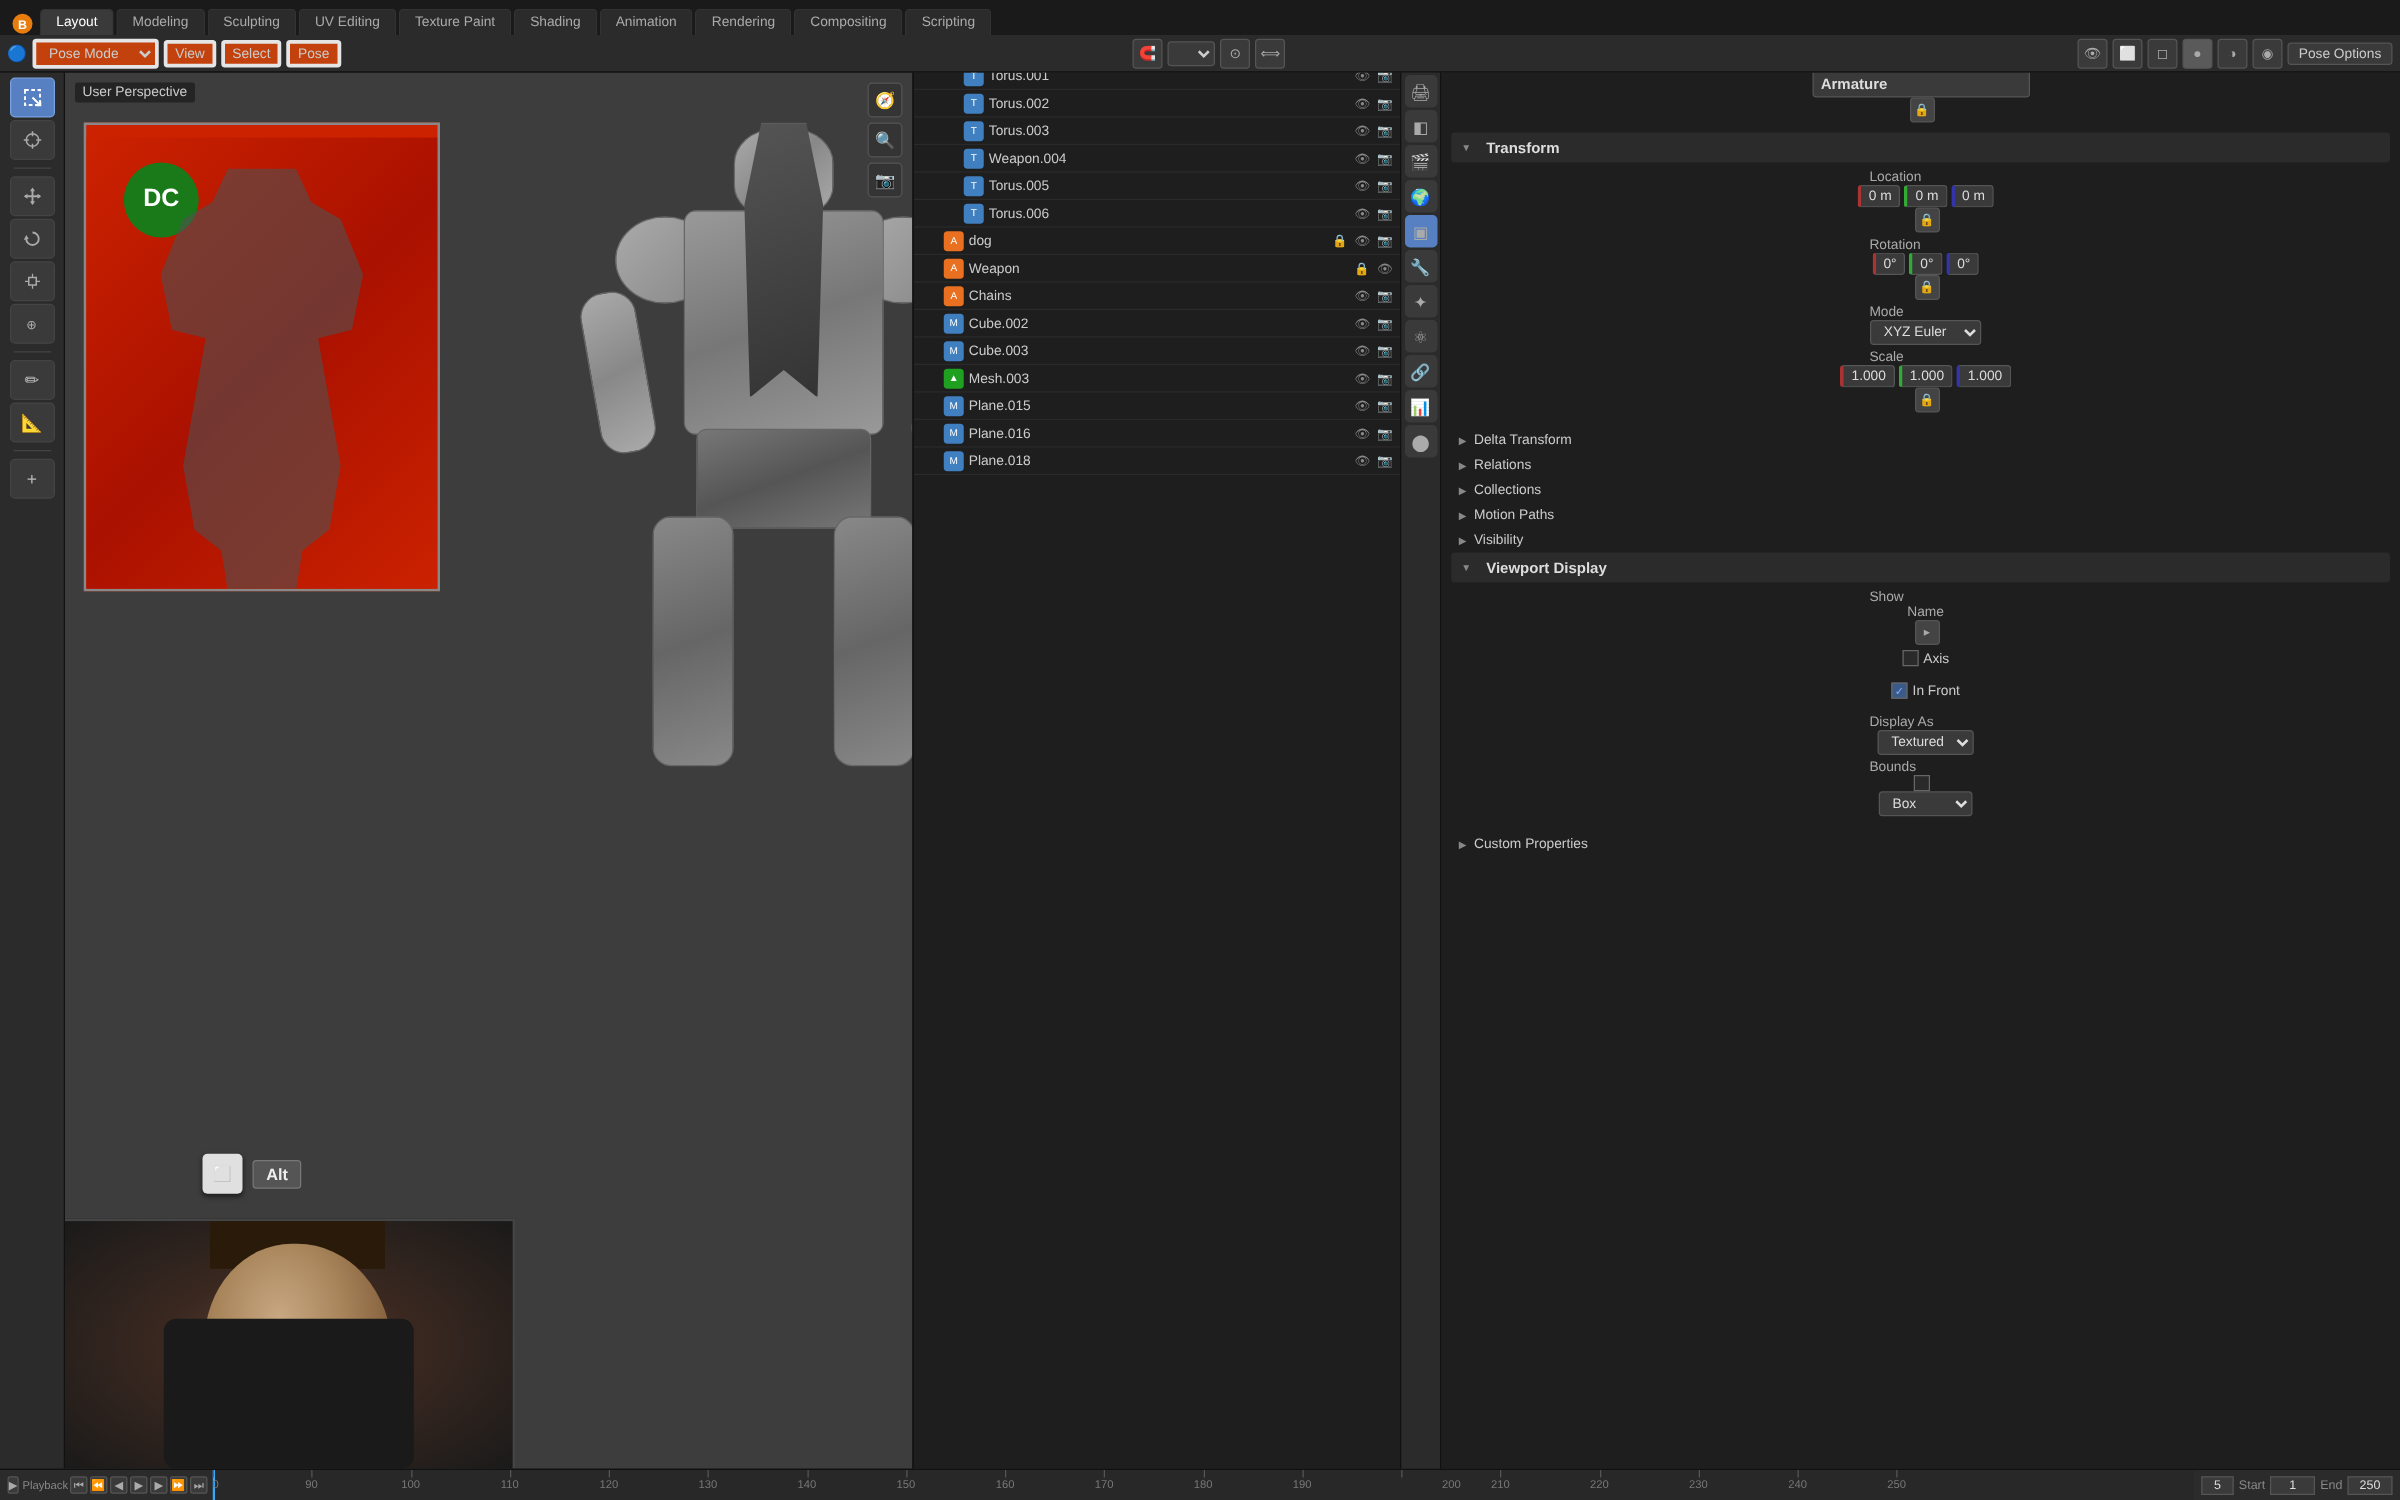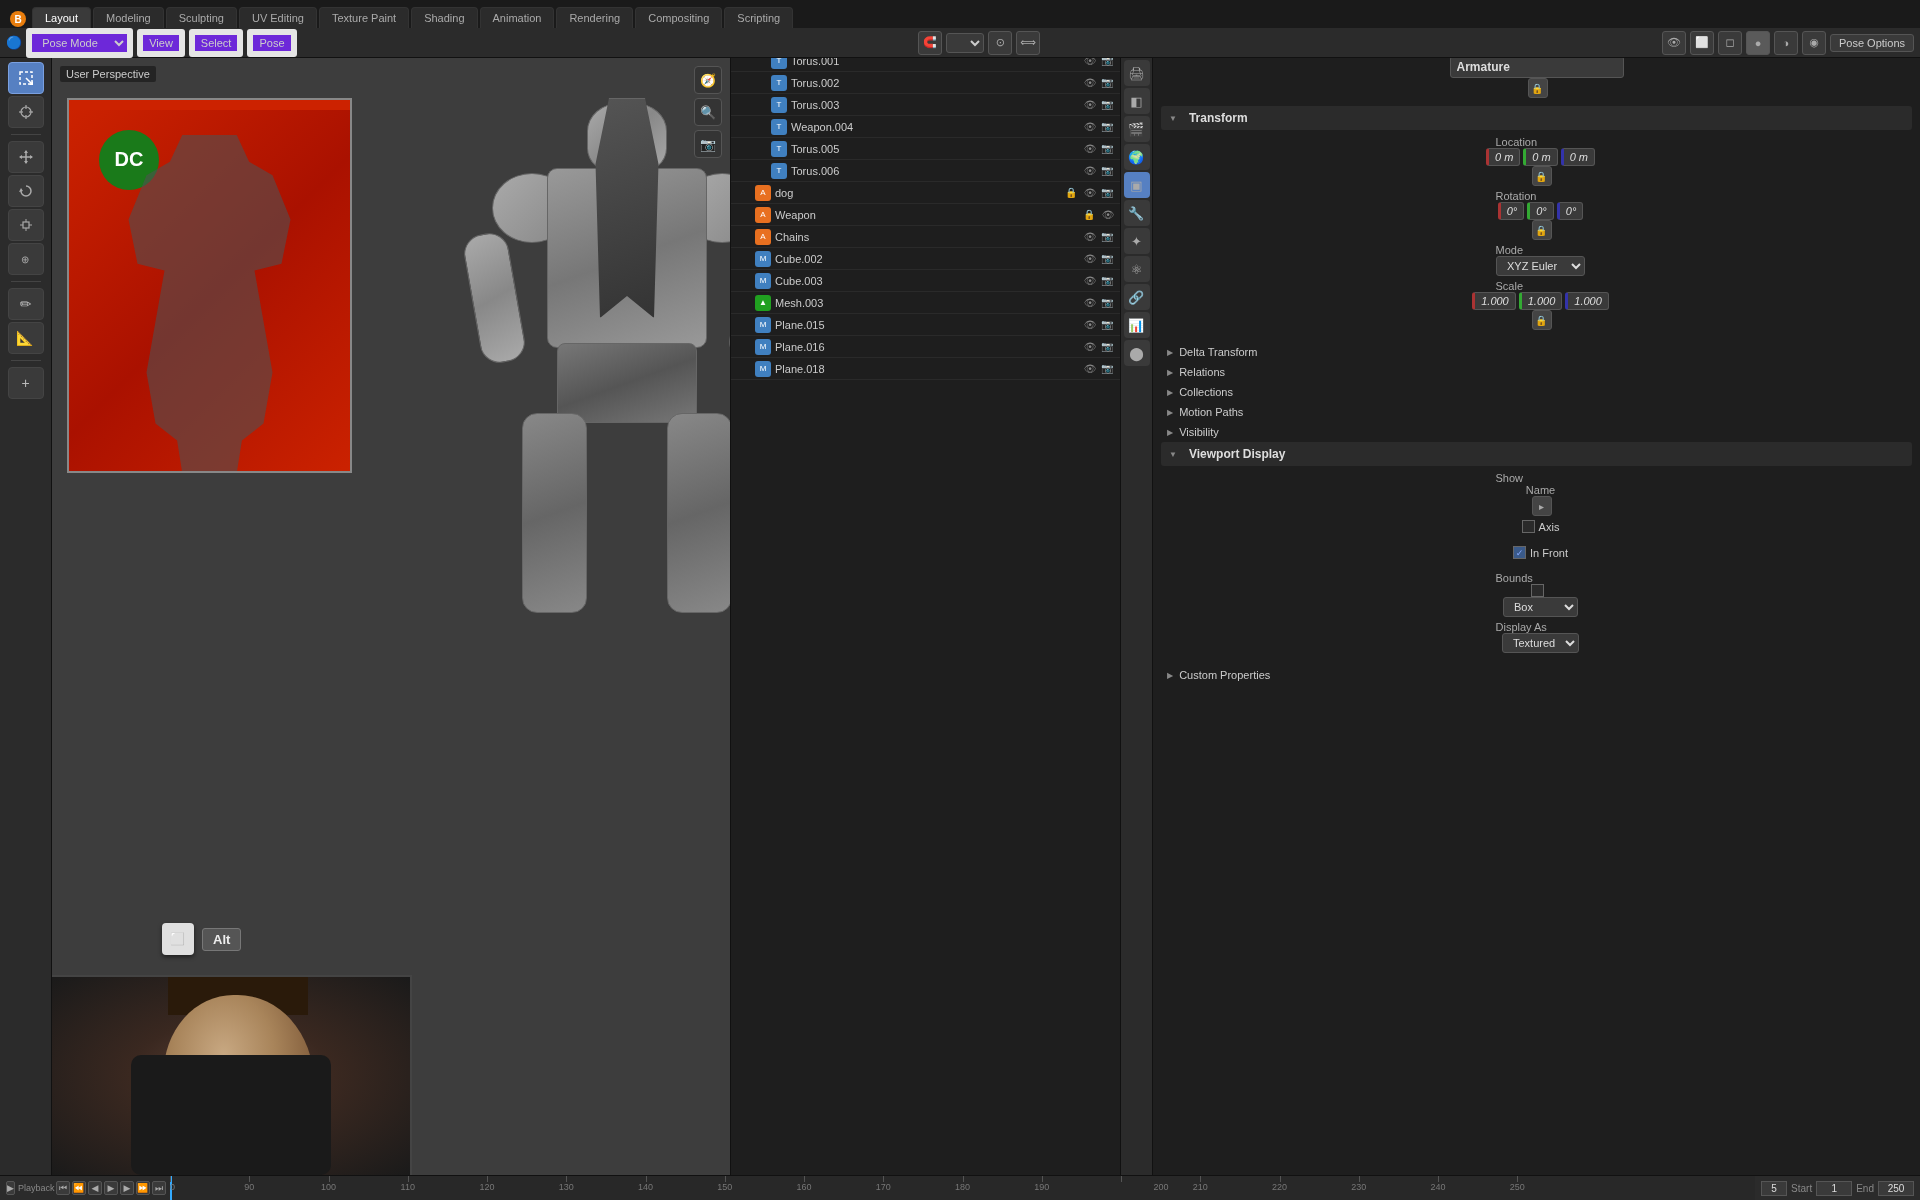--- a/index.html
+++ b/index.html
@@ -455,21 +455,20 @@
       flex: 1;
       background: #3a3a3a;
       border: 1px solid #555;
       padding: 2px 6px;
       font-size: 11px;
       color: #ddd;
       border-radius: 3px;
       display: flex;
       align-items: center;
       justify-content: flex-end;
-      font-style: italic;
     }
     .prop-xyz.x { border-left: 3px solid #a33; }
     .prop-xyz.y { border-left: 3px solid #3a3; }
     .prop-xyz.z { border-left: 3px solid #33a; }
     .prop-icon-btn {
       width: 20px; height: 20px;
       background: #444;
       border: 1px solid #555;
       border-radius: 3px;
       display: flex; align-items: center; justify-content: center;
@@ -543,22 +542,22 @@
       height: 30px;
       background: #2b2b2b;
       display: flex;
       align-items: center;
       padding: 0 6px;
       gap: 4px;
       z-index: 99;
       border-bottom: 1px solid #111;
     }
     .mode-select {
-      background: #6d28d9;
-      border: 6px solid #e5e5e5;
+      background: #c2410c;
+      border: 3px solid #e5e5e5;
       color: #ccc;
       padding: 2px 6px;
       font-size: 11px;
       border-radius: 3px;
       cursor: pointer;
     }
     .header-spacer { flex: 1; }
     .header-icon-btn {
       width: 24px; height: 24px;
       background: #3a3a3a;
@@ -1208,38 +1207,38 @@
 
         <div class="prop-row">
           <div class="prop-label"></div>
           <div class="checkbox-field">
             <div class="cb checked">✓</div>
             <span>In Front</span>
           </div>
         </div>
 
         <div class="prop-row">
-          <div class="prop-label">Bounds</div>
-          <div class="checkbox-field" style="margin-right:6px;">
-            <div class="cb"></div>
-          </div>
-          <select class="prop-select">
-            <option>Box</option>
-            <option>Sphere</option>
-            <option>Capsule</option>
-          </select>
-        </div>
-
-        <div class="prop-row">
           <div class="prop-label">Display As</div>
           <select class="prop-select">
             <option>Textured</option>
             <option>Solid</option>
             <option>Wire</option>
             <option>Bounds</option>
+          </select>
+        </div>
+
+        <div class="prop-row">
+          <div class="prop-label">Bounds</div>
+          <div class="checkbox-field" style="margin-right:6px;">
+            <div class="cb"></div>
+          </div>
+          <select class="prop-select">
+            <option>Box</option>
+            <option>Sphere</option>
+            <option>Capsule</option>
           </select>
         </div>
       </div>
 
       <div class="collapsible-header">
         <span class="triangle">▶</span>
         <span>Custom Properties</span>
       </div>
     </div>
   </div>

